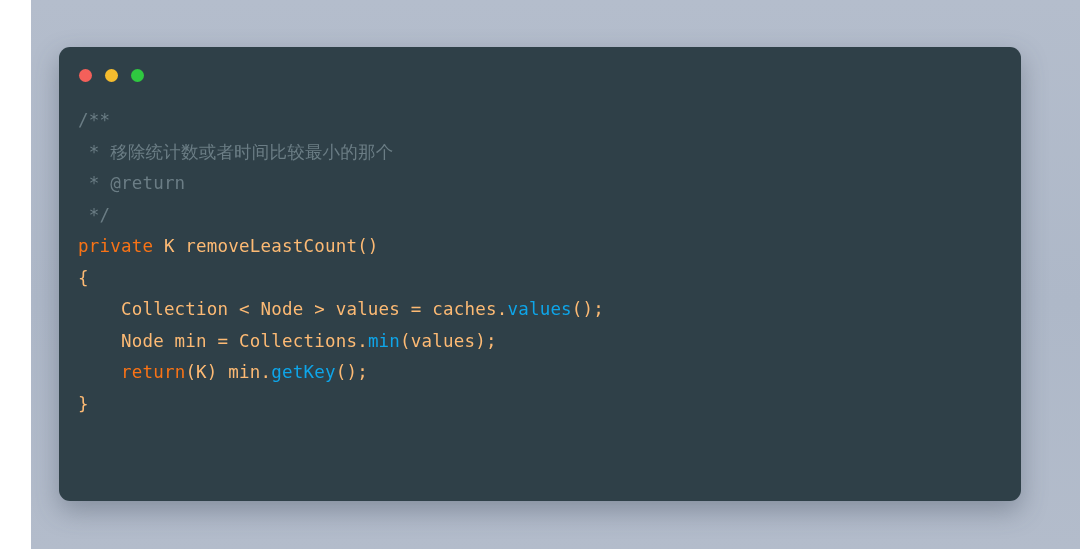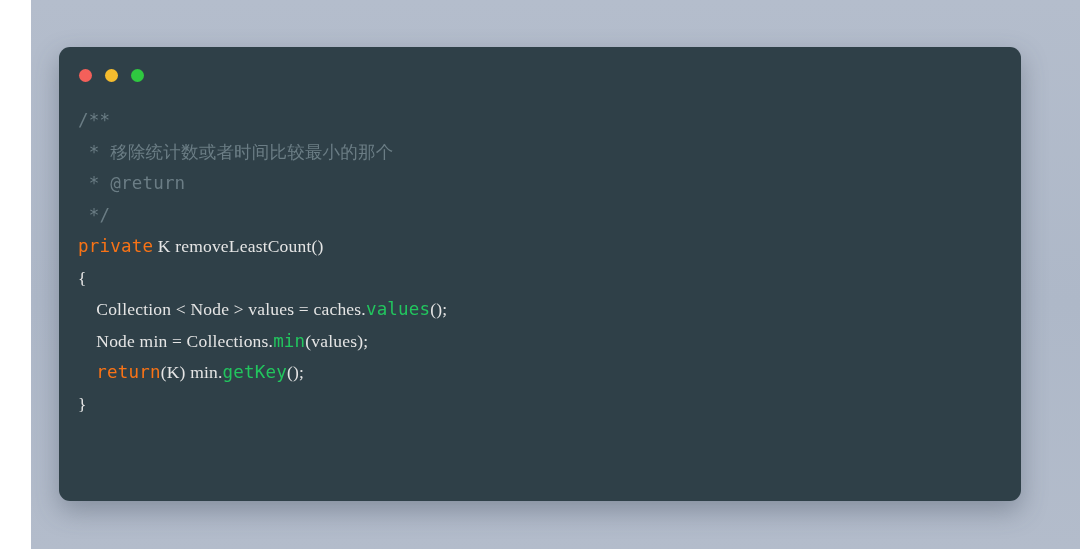--- a/index.html
+++ b/index.html
@@ -84,22 +84,22 @@
     white-space: pre;
     color: #e9eef0;
     letter-spacing: 0.2px;
   }
   .line {
     height: 31.5px;
     white-space: pre;
   }
   .tok-comment { color: #6b7d85; }
   .tok-keyword { color: #f97316; }
-  .tok-plain   { color: #e5e5e5; font-family: Liberation Serif, serif; }
-  .tok-method  { color: #22c55e; }
+  .tok-plain   { color: #fdba74; }
+  .tok-method  { color: #0ea5e9; }
 </style>
 </head>
 <body>
 
 <div id="page">
   <div id="page-tint"></div>
   <div id="page-left-strip"></div>
 
   <div id="code-card">
 

